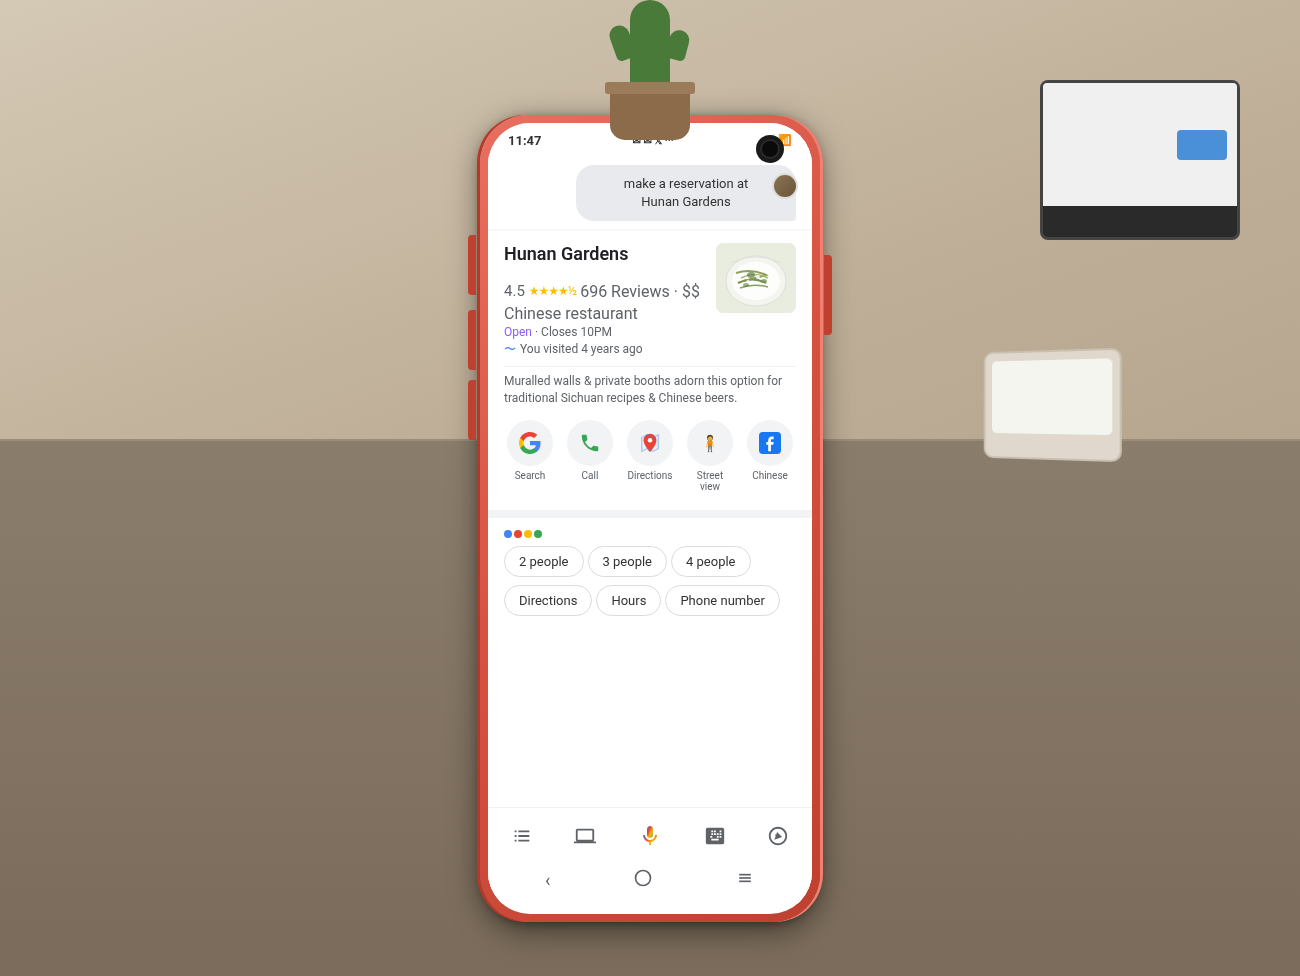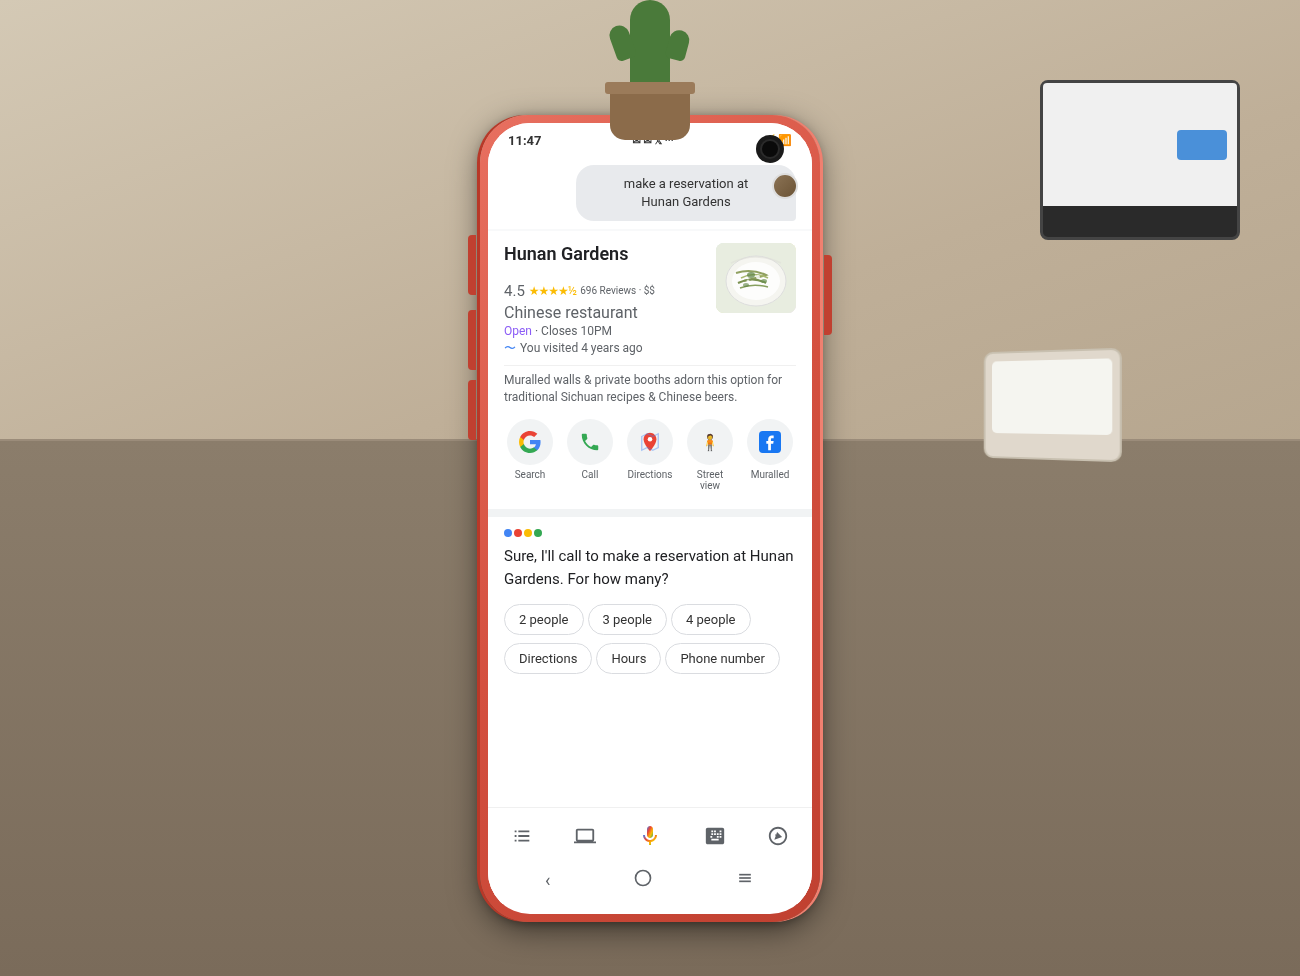--- a/index.html
+++ b/index.html
@@ -302,21 +302,21 @@
       color: #5f6368;
     }
 
     .stars {
       color: #fbbc04;
       font-size: 12px;
       letter-spacing: -1px;
     }
 
     .reviews {
-      font-size: 10px;
+      font-size: 16px;
       color: #5f6368;
     }
 
     .restaurant-type {
       font-size: 16px;
       color: #5f6368;
       margin-bottom: 2px;
     }
 
     .restaurant-hours {
@@ -663,39 +663,38 @@
               <span class="action-label">Street<br>view</span>
             </div>
 
             <div class="action-btn">
               <div class="action-icon">
                 <svg width="22" height="22" viewBox="0 0 24 24" xmlns="http://www.w3.org/2000/svg">
                   <rect width="24" height="24" rx="4" fill="#1877F2"></rect>
                   <path d="M16 8h-2c-.55 0-1 .45-1 1v2h3l-.5 3H13v7h-3v-7H8v-3h2V9c0-2.21 1.79-4 4-4h2v3z" fill="white"></path>
                 </svg>
               </div>
-              <span class="action-label">Muralled</span>
+              <span class="action-label">Chinese</span>
             </div>
 
           </div>
         </div>
 
         <div class="section-divider"></div>
 
         <div class="assistant-response">
           <div class="assistant-header">
             <div class="assistant-dots">
               <div class="dot dot-blue"></div>
               <div class="dot dot-red"></div>
               <div class="dot dot-yellow"></div>
               <div class="dot dot-green"></div>
             </div>
           </div>
 
-          <div class="assistant-text">Sure, I'll call to make a reservation at Hunan Gardens. For how many?</div>
 
           <div class="chips-row">
             <div class="chip">2 people</div>
             <div class="chip">3 people</div>
             <div class="chip">4 people</div>
           </div>
 
           <div class="chips-row">
             <div class="chip">Directions</div>
             <div class="chip">Hours</div>

